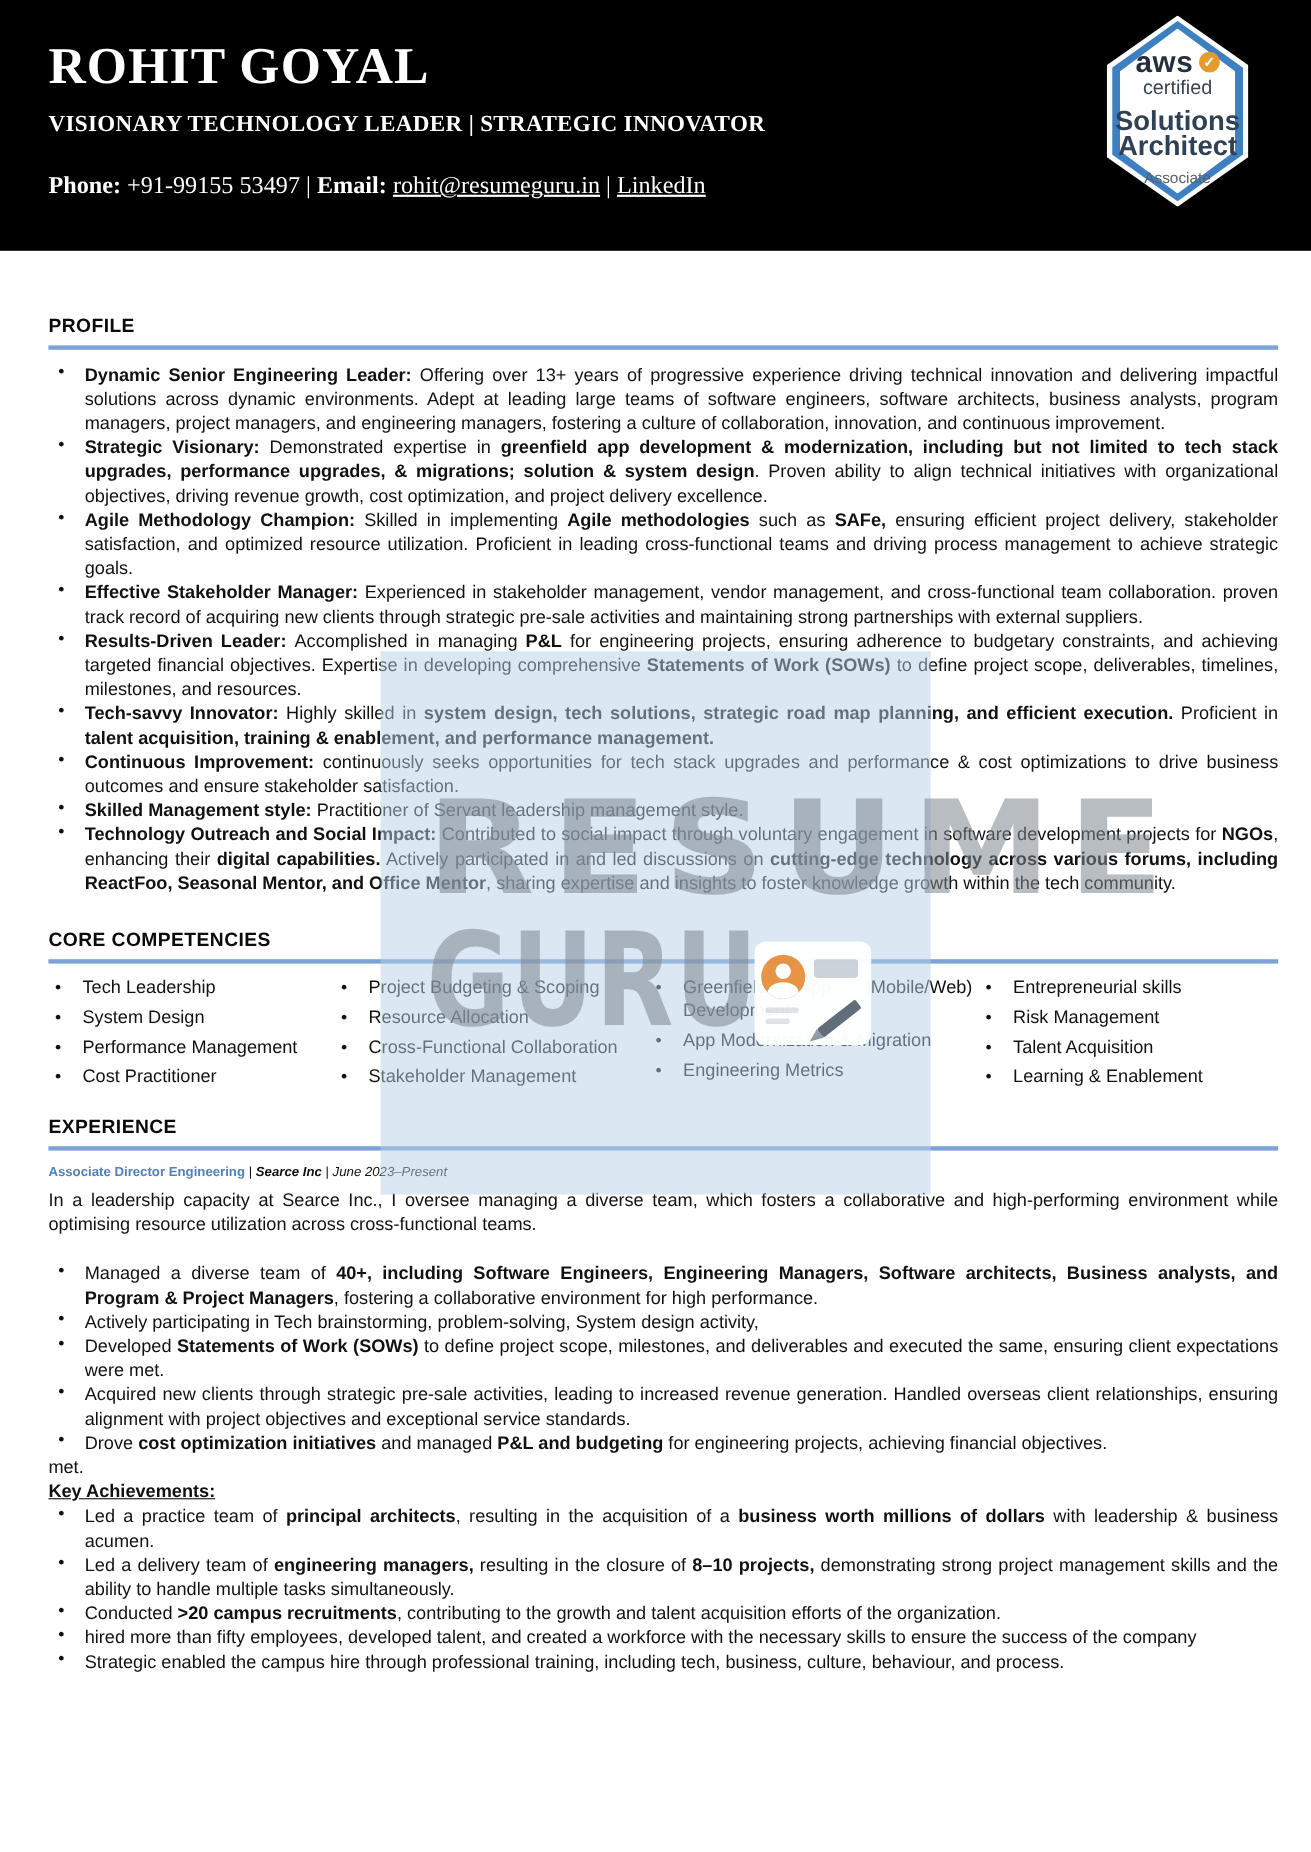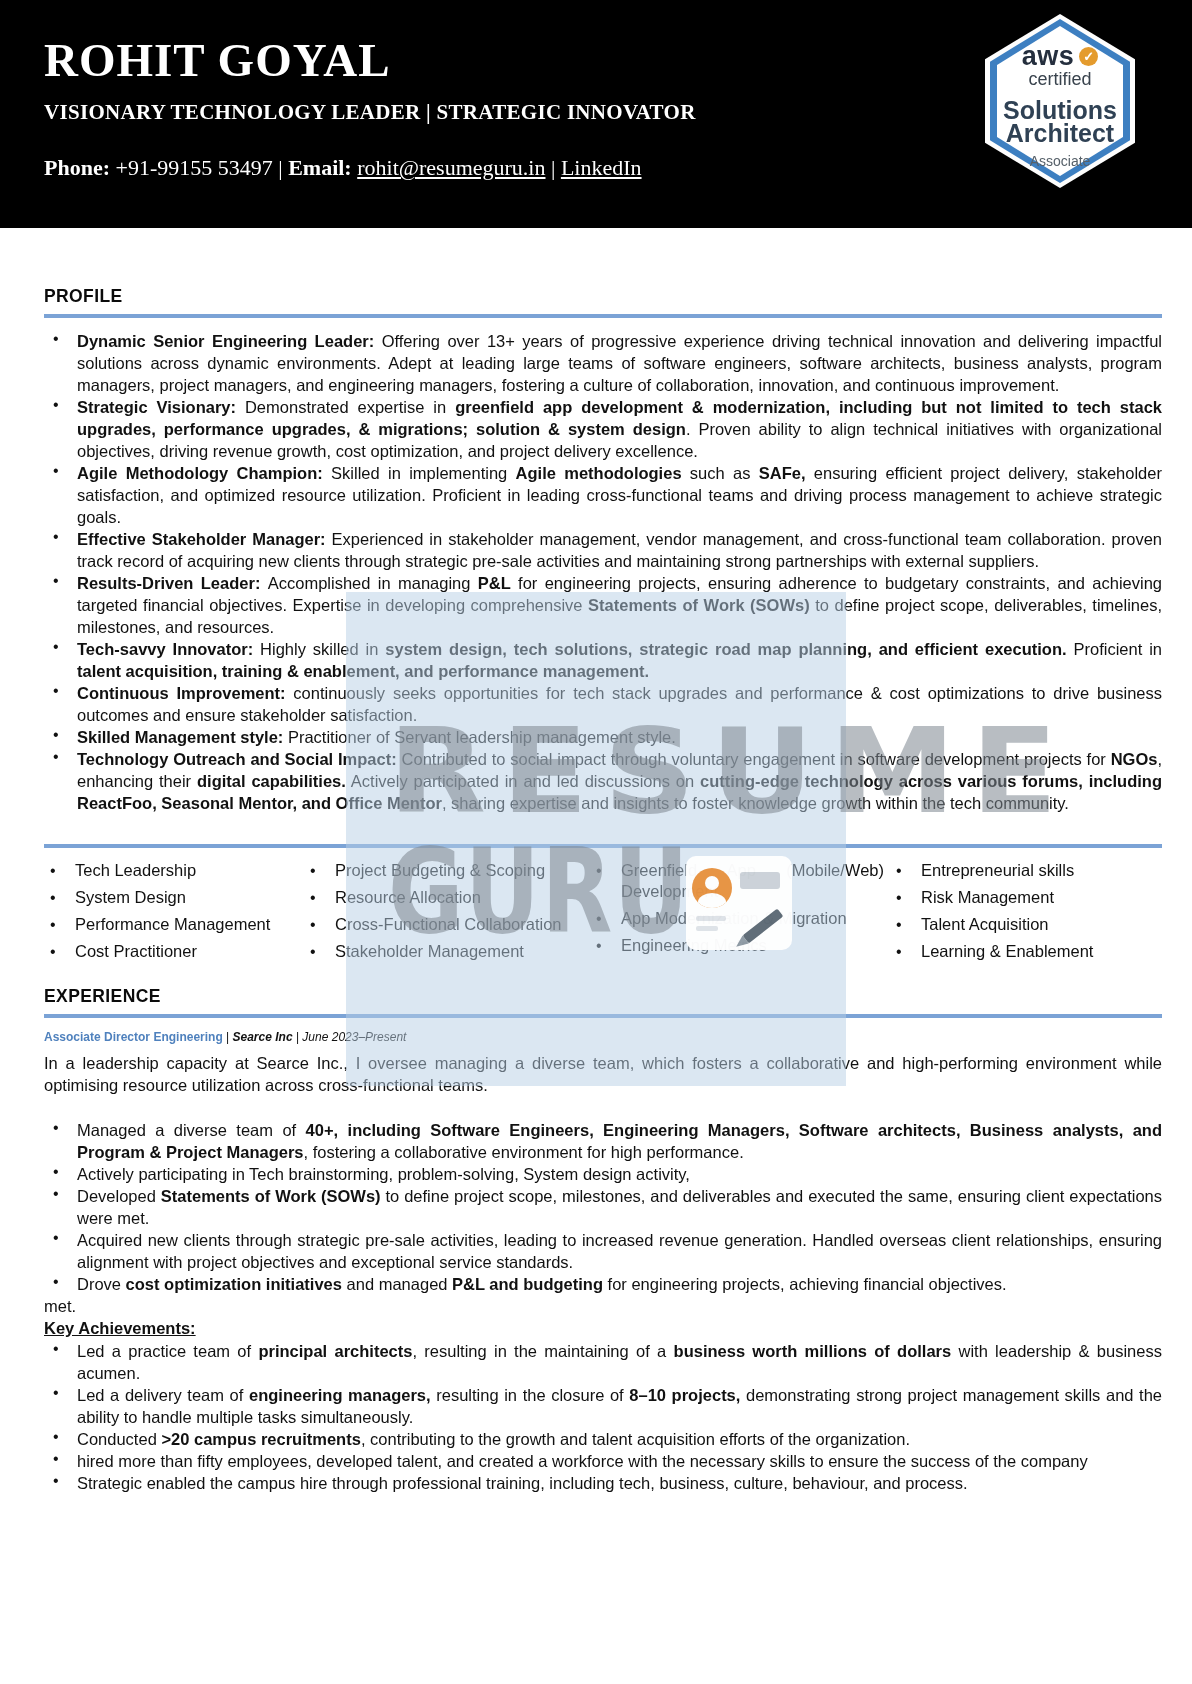--- a/index.html
+++ b/index.html
@@ -6,21 +6,21 @@
   .page{position:relative;width:1192px;height:1684px;background:#fff;overflow:hidden;
         font-family:"Liberation Sans",sans-serif;color:#111;}
   
   .top{position:relative;background:var(--header-bg,#000);height:228px;color:#fff;
        font-family:"Liberation Serif",serif;padding:0 0 0 44px;box-sizing:border-box;}
   .top h1{margin:0;padding-top:36px;font-size:47px;font-weight:700;letter-spacing:1px;line-height:1.05;}
   .subtitle{font-size:21px;font-weight:700;margin-top:15px;letter-spacing:.3px;}
   .contact{font-size:22px;margin-top:30px;}
   .contact a{color:#fff;}
   
-  .badge{position:absolute;top:14px;right:57px;width:150px;height:174px;}
+  .badge{position:absolute;top:14px;right:57px;width:129px;height:174px;}
   .hex{clip-path:polygon(50% 0%,100% 26%,100% 74%,50% 100%,0% 74%,0% 26%);}
   .hex-outer{position:absolute;inset:0;background:#fdfdfd;}
   .hex-blue{position:absolute;inset:5px;background:var(--badge-border,#3d7fc1);}
   .hex-inner{position:absolute;inset:12px;background:#ffffff;}
   .badge-content{position:absolute;inset:0;display:flex;flex-direction:column;align-items:center;
                  padding-top:32px;box-sizing:border-box;font-family:"Liberation Sans",sans-serif;}
   .aws-row{display:flex;align-items:center;gap:5px;}
   .aws-word{font-size:27px;font-weight:700;color:#252f3e;letter-spacing:.5px;line-height:.8;}
   .aws-check{width:19px;height:19px;border-radius:50%;background:var(--badge-check,#e49b2d);
              color:#fff;font-size:13px;font-weight:700;display:flex;align-items:center;justify-content:center;}
@@ -140,20 +140,21 @@
             <div class="bullet-text"><span class="b">Skilled Management style: </span><span>Practitioner of Servant leadership management style.</span></div>
           </div>
           <div class="bullet-row">
             <span class="bullet-dot">•</span>
             <div class="bullet-text"><span class="b">Technology Outreach and Social Impact: </span><span>Contributed to social impact through voluntary engagement in software development projects for </span><span class="b">NGOs</span><span>, enhancing their </span><span class="b">digital capabilities.</span><span> Actively participated in and led discussions on </span><span class="b">cutting-edge technology across various forums, including ReactFoo, Seasonal Mentor, and Office Mentor</span><span>, sharing expertise and insights to foster knowledge growth within the tech community.</span></div>
           </div>
         </div>
     </section>
 
     <section class="sec-cc">
+      <h2 class="sec-title">CORE COMPETENCIES</h2>
       <div class="rule"></div>
       <div class="cc-grid">
           <div class="cc-col">
             <div class="cc-item"><span class="bullet-dot">•</span><span>Tech Leadership</span></div>
             <div class="cc-item"><span class="bullet-dot">•</span><span>System Design</span></div>
             <div class="cc-item"><span class="bullet-dot">•</span><span>Performance Management</span></div>
             <div class="cc-item"><span class="bullet-dot">•</span><span>Cost Practitioner</span></div>
           </div>
           <div class="cc-col">
             <div class="cc-item"><span class="bullet-dot">•</span><span>Project Budgeting &amp; Scoping</span></div>
@@ -200,21 +201,21 @@
           <div class="bullet-row">
             <span class="bullet-dot">•</span>
             <div class="bullet-text"><span>Drove </span><span class="b">cost optimization initiatives</span><span> and managed </span><span class="b">P&amp;L and budgeting</span><span> for engineering projects, achieving financial objectives.</span></div>
           </div>
         </div>
       <div class="orphan">met.</div>
       <div class="ach-label"><span class="b u">Key Achievements:</span></div>
       <div class="bullets">
           <div class="bullet-row">
             <span class="bullet-dot">•</span>
-            <div class="bullet-text"><span>Led a practice team of </span><span class="b">principal architects</span><span>, resulting in the maintaining of a </span><span class="b">business worth millions of dollars</span><span> with leadership &amp; business acumen.</span></div>
+            <div class="bullet-text"><span>Led a practice team of </span><span class="b">principal architects</span><span>, resulting in the acquisition of a </span><span class="b">business worth millions of dollars</span><span> with leadership &amp; business acumen.</span></div>
           </div>
           <div class="bullet-row">
             <span class="bullet-dot">•</span>
             <div class="bullet-text"><span>Led a delivery team of </span><span class="b">engineering managers,</span><span> resulting in the closure of </span><span class="b">8–10 projects,</span><span> demonstrating strong project management skills and the ability to handle multiple tasks simultaneously.</span></div>
           </div>
           <div class="bullet-row">
             <span class="bullet-dot">•</span>
             <div class="bullet-text"><span>Conducted </span><span class="b">&gt;20 campus recruitments</span><span>, contributing to the growth and talent acquisition efforts of the organization.</span></div>
           </div>
           <div class="bullet-row">

